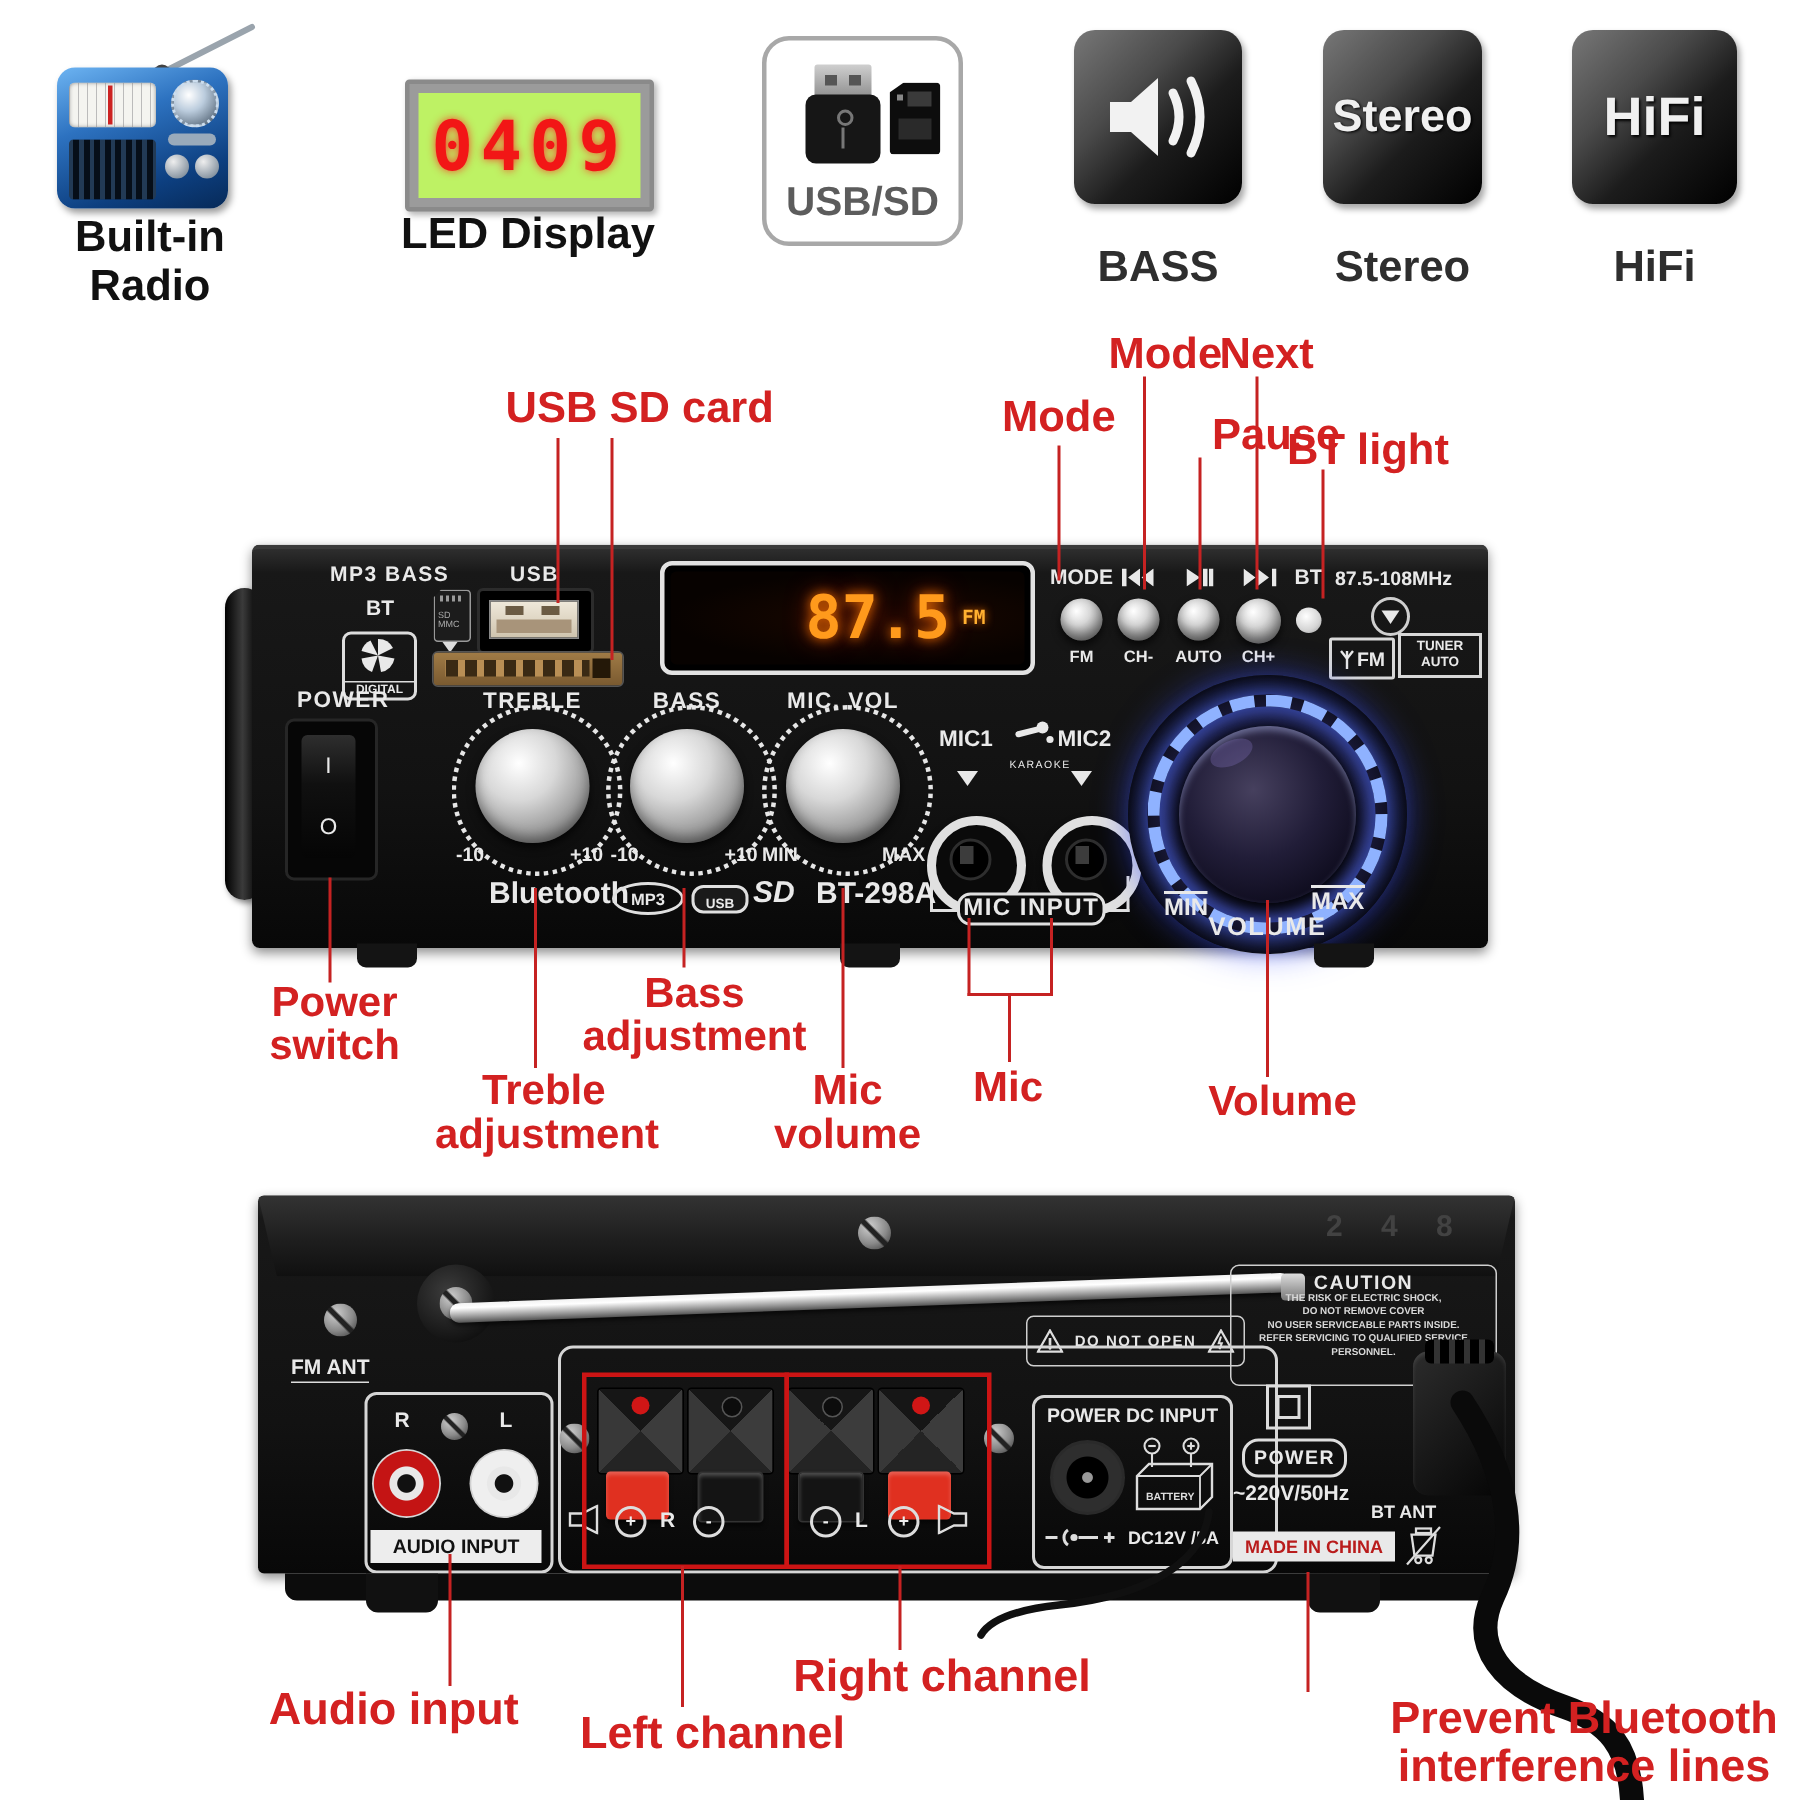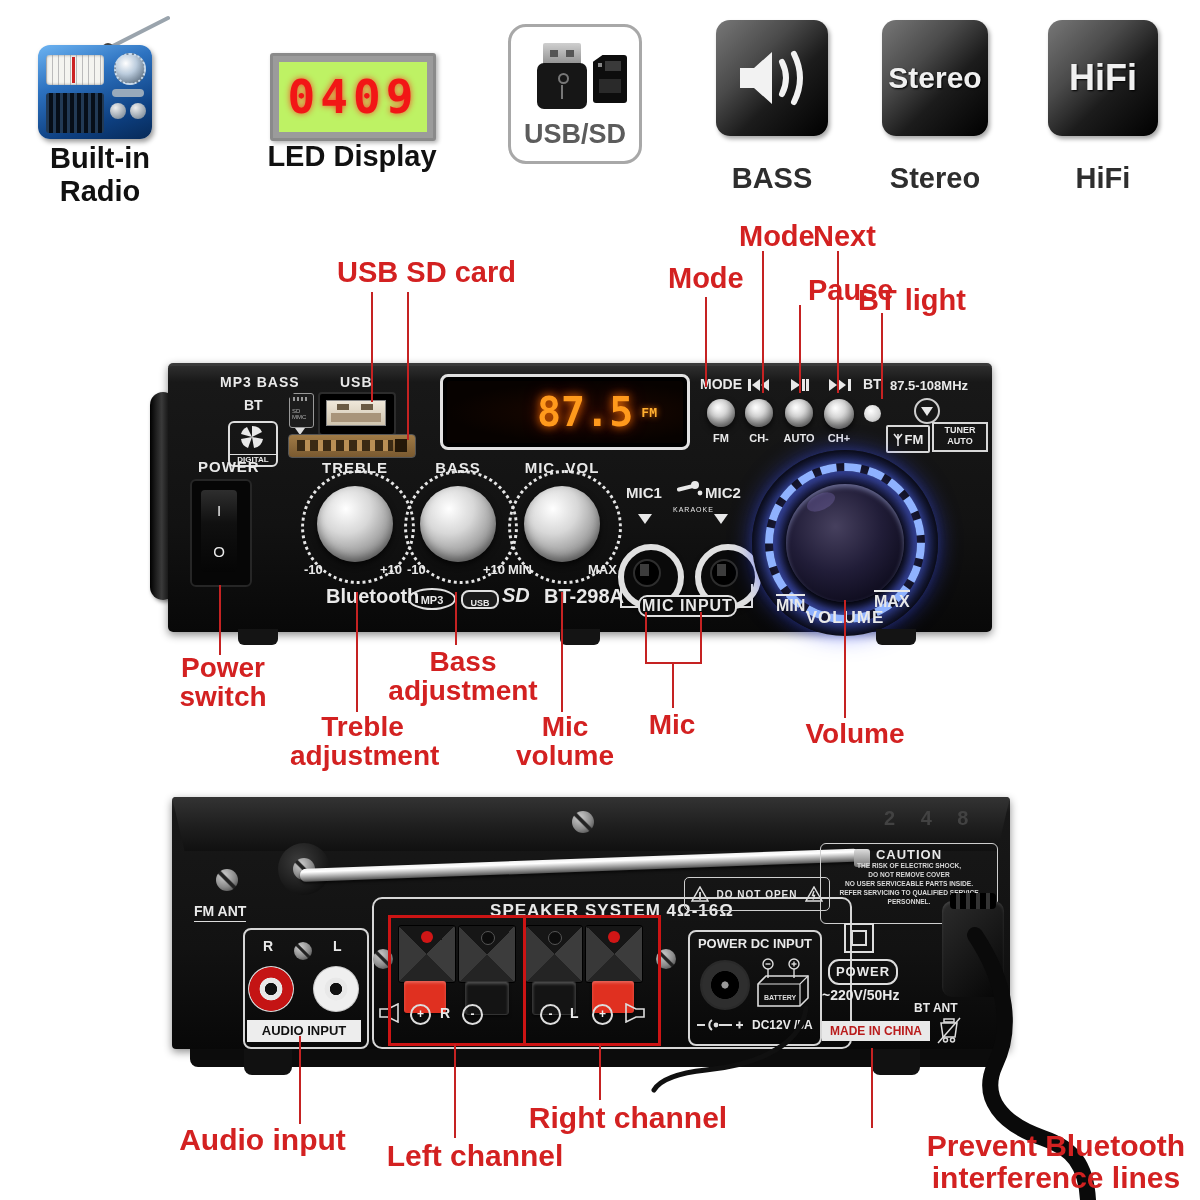--- a/index.html
+++ b/index.html
@@ -362,21 +362,20 @@
       <div class="rca" style="left:3px;top:36px;width:46px;height:46px;
           background:radial-gradient(circle,#111 0 18%,#e8e8e8 20% 34%,#c41414 36% 66%,#d8d8d8 68% 84%,#777 86%);"></div>
       <div class="rca" style="left:68px;top:36px;width:46px;height:46px;
           background:radial-gradient(circle,#111 0 18%,#e8e8e8 20% 34%,#efefef 36% 66%,#cfcfcf 68% 84%,#777 86%);"></div>
       <div class="a c" style="left:2px;top:90px;width:114px;height:22px;background:#ededed;">
         <span style="font-size:13px;font-weight:bold;color:#111;line-height:22px;">AUDIO INPUT</span>
       </div>
     </div>
 
     <div class="wbox" style="left:200px;top:100px;width:476px;height:148px;border-radius:10px;"></div>
-    <div class="a w c" style="left:230px;top:104px;width:420px;font-size:17px;font-weight:bold;letter-spacing:1px;">SPEAKER SYSTEM 4Ω-16Ω</div>
 
     <div class="a" style="left:216px;top:118px;width:132px;height:125px;border:3px solid #cc1414;z-index:5;"></div>
     <div class="a" style="left:351px;top:118px;width:132px;height:125px;border:3px solid #cc1414;z-index:5;"></div>
 
     <div class="term-house" style="left:226px;top:128px;width:56px;height:56px;">
         <div class="a" style="left:22px;top:5px;width:12px;height:12px;border-radius:50%;background:#d01616;"></div>
       </div>
     <div class="term-house" style="left:286px;top:128px;width:56px;height:56px;">
         <div class="a" style="left:22px;top:5px;width:12px;height:12px;border-radius:50%;background:#0c0c0c;border:1px solid #555;"></div>
       </div>

